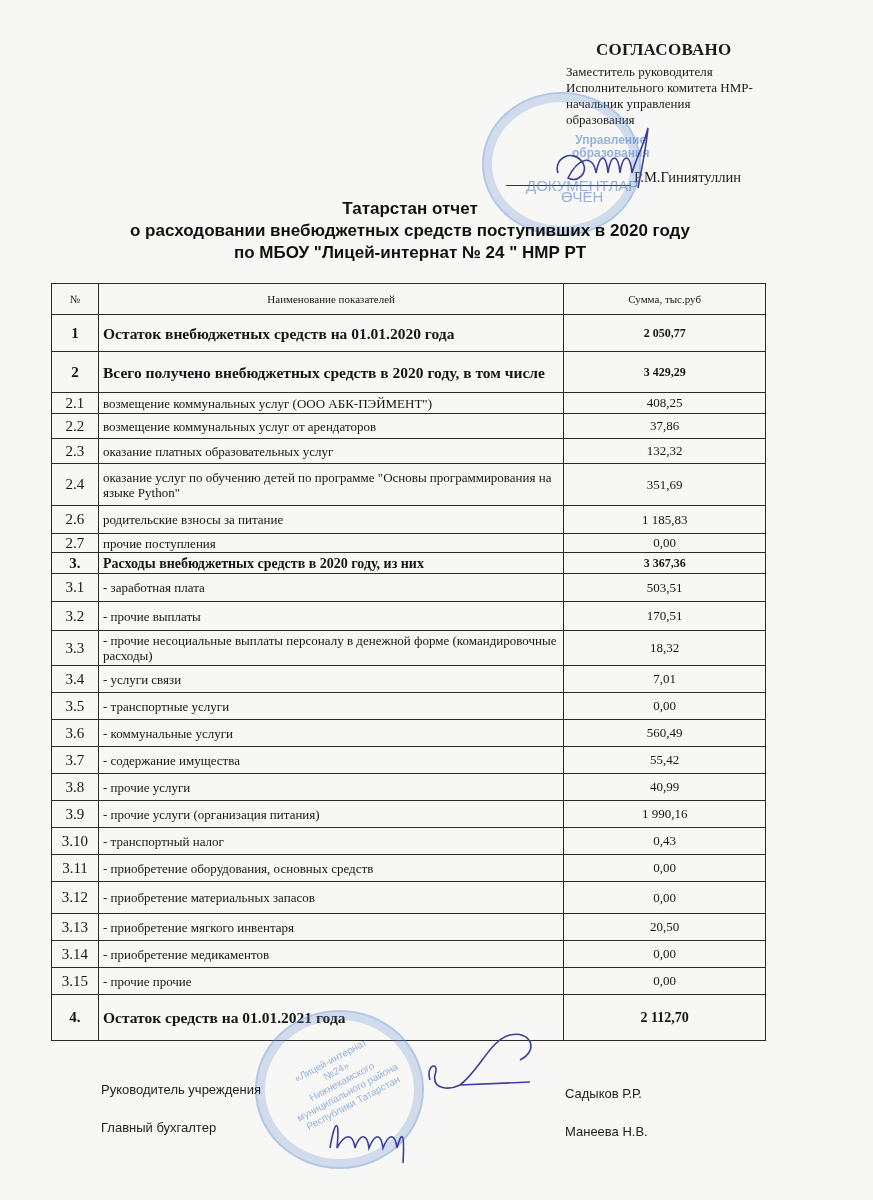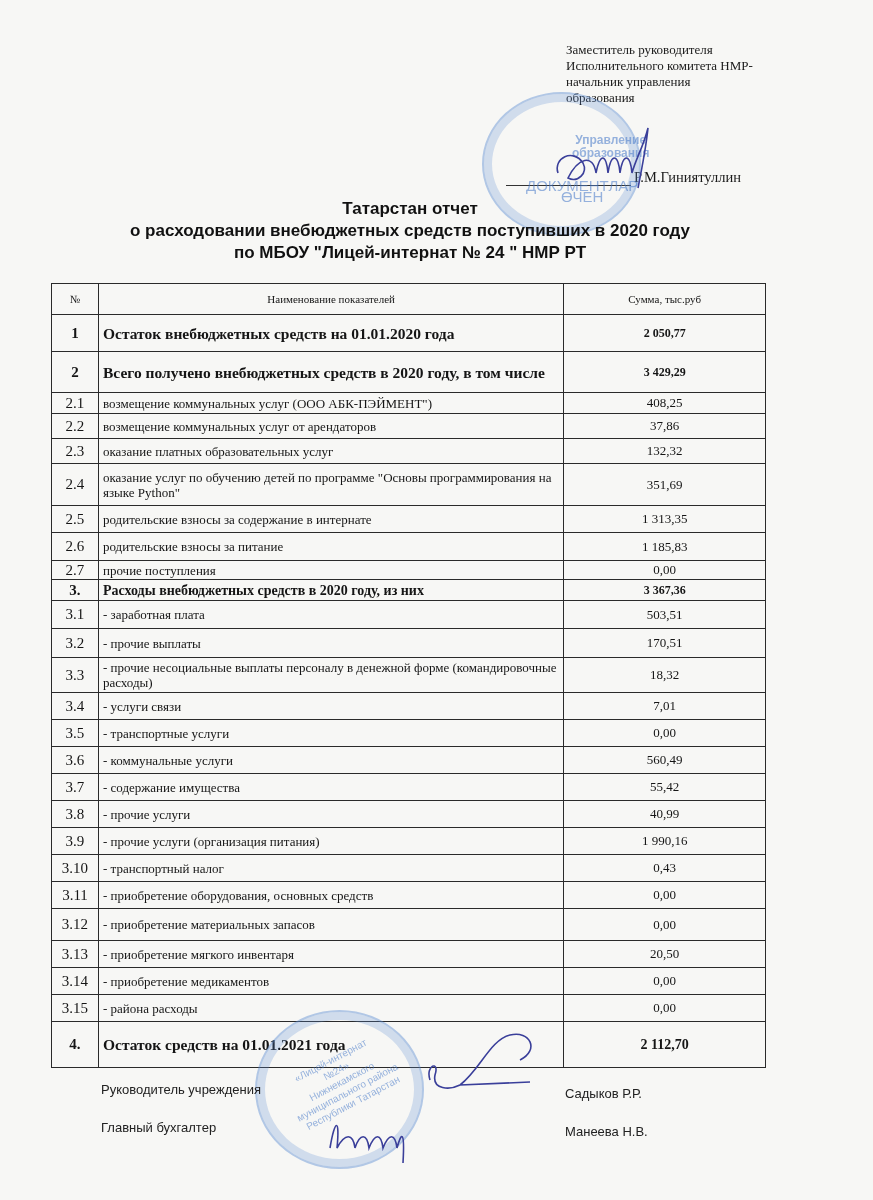--- a/index.html
+++ b/index.html
@@ -66,20 +66,21 @@
   .bold-row .c-sum { font-weight: bold; font-size: 12px; }
   .final-row .c-sum { font-size: 14px; }
   .footer {
     position: absolute; font-family: "Liberation Sans", sans-serif; font-size: 13px; color: #222;
   }
 </style>
 </head>
 <body>
 
 <div class="approval">
+  <div class="heading">СОГЛАСОВАНО</div>
   <div>Заместитель руководителя</div>
   <div>Исполнительного комитета НМР-</div>
   <div>начальник  управления</div>
   <div>образования</div>
   <div class="signer">
     <div class="sig-line"></div>
     <span class="signer-name">Р.М.Гиниятуллин</span>
   </div>
 </div>
 
@@ -134,25 +135,20 @@
   <tr style="height:25px">
     <td class="c-num">2.3</td>
     <td class="c-name">оказание платных образовательных услуг</td>
     <td class="c-sum">132,32</td>
   </tr>
   <tr style="height:42px">
     <td class="c-num">2.4</td>
     <td class="c-name">оказание услуг по обучению детей по программе "Основы программирования на языке Python"</td>
     <td class="c-sum">351,69</td>
   </tr>
-  <tr style="height:27px">
-    <td class="c-num">2.5</td>
-    <td class="c-name">родительские взносы за содержание в интернате</td>
-    <td class="c-sum">1 313,35</td>
-  </tr>
   <tr style="height:28px">
     <td class="c-num">2.6</td>
     <td class="c-name">родительские взносы за питание</td>
     <td class="c-sum">1 185,83</td>
   </tr>
   <tr style="height:19px">
     <td class="c-num">2.7</td>
     <td class="c-name">прочие поступления</td>
     <td class="c-sum">0,00</td>
   </tr>
@@ -226,21 +222,21 @@
     <td class="c-name">- приобретение мягкого инвентаря</td>
     <td class="c-sum">20,50</td>
   </tr>
   <tr style="height:27px">
     <td class="c-num">3.14</td>
     <td class="c-name">- приобретение медикаментов</td>
     <td class="c-sum">0,00</td>
   </tr>
   <tr style="height:27px">
     <td class="c-num">3.15</td>
-    <td class="c-name">- района расходы</td>
+    <td class="c-name">- прочие прочие</td>
     <td class="c-sum">0,00</td>
   </tr>
   <tr class="bold-row final-row" style="height:46px">
     <td class="c-num">4.</td>
     <td class="c-name">Остаток средств на 01.01.2021 года</td>
     <td class="c-sum">2 112,70</td>
   </tr>
 </tbody>
   </table>
 

